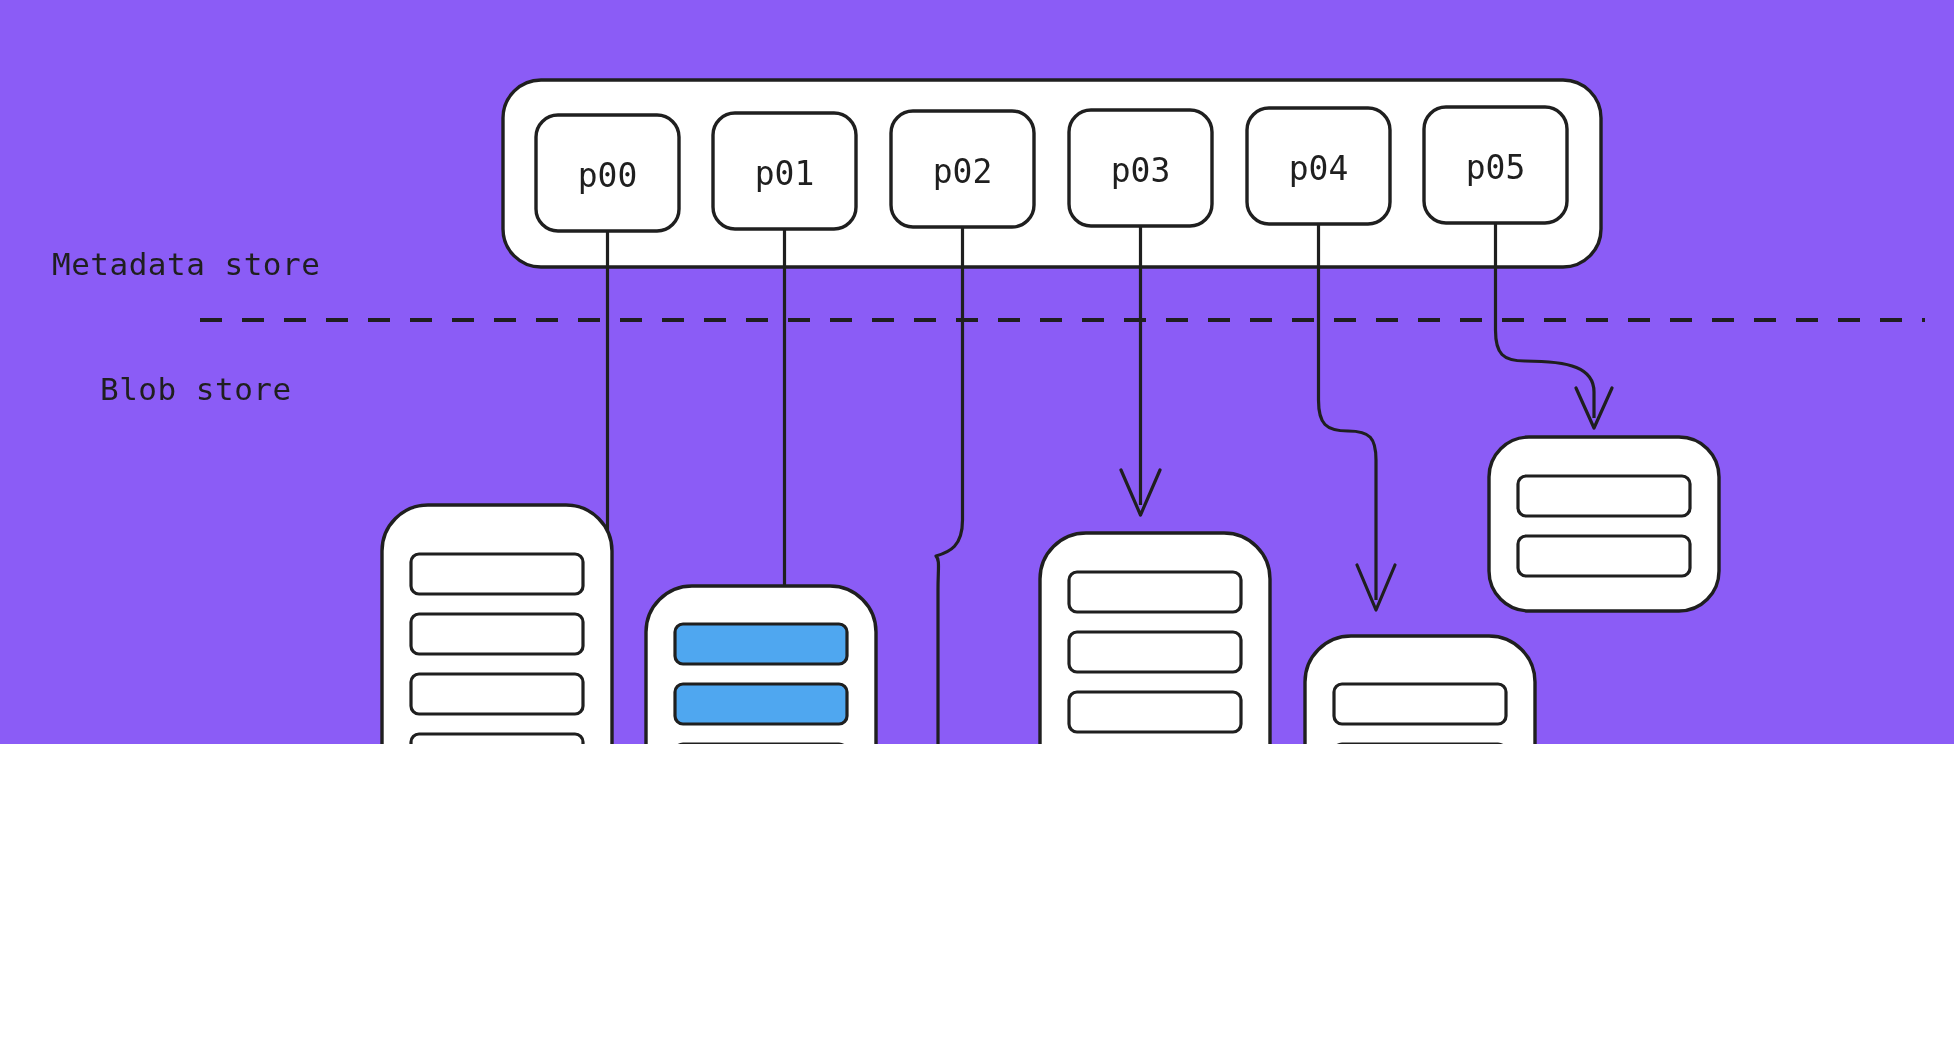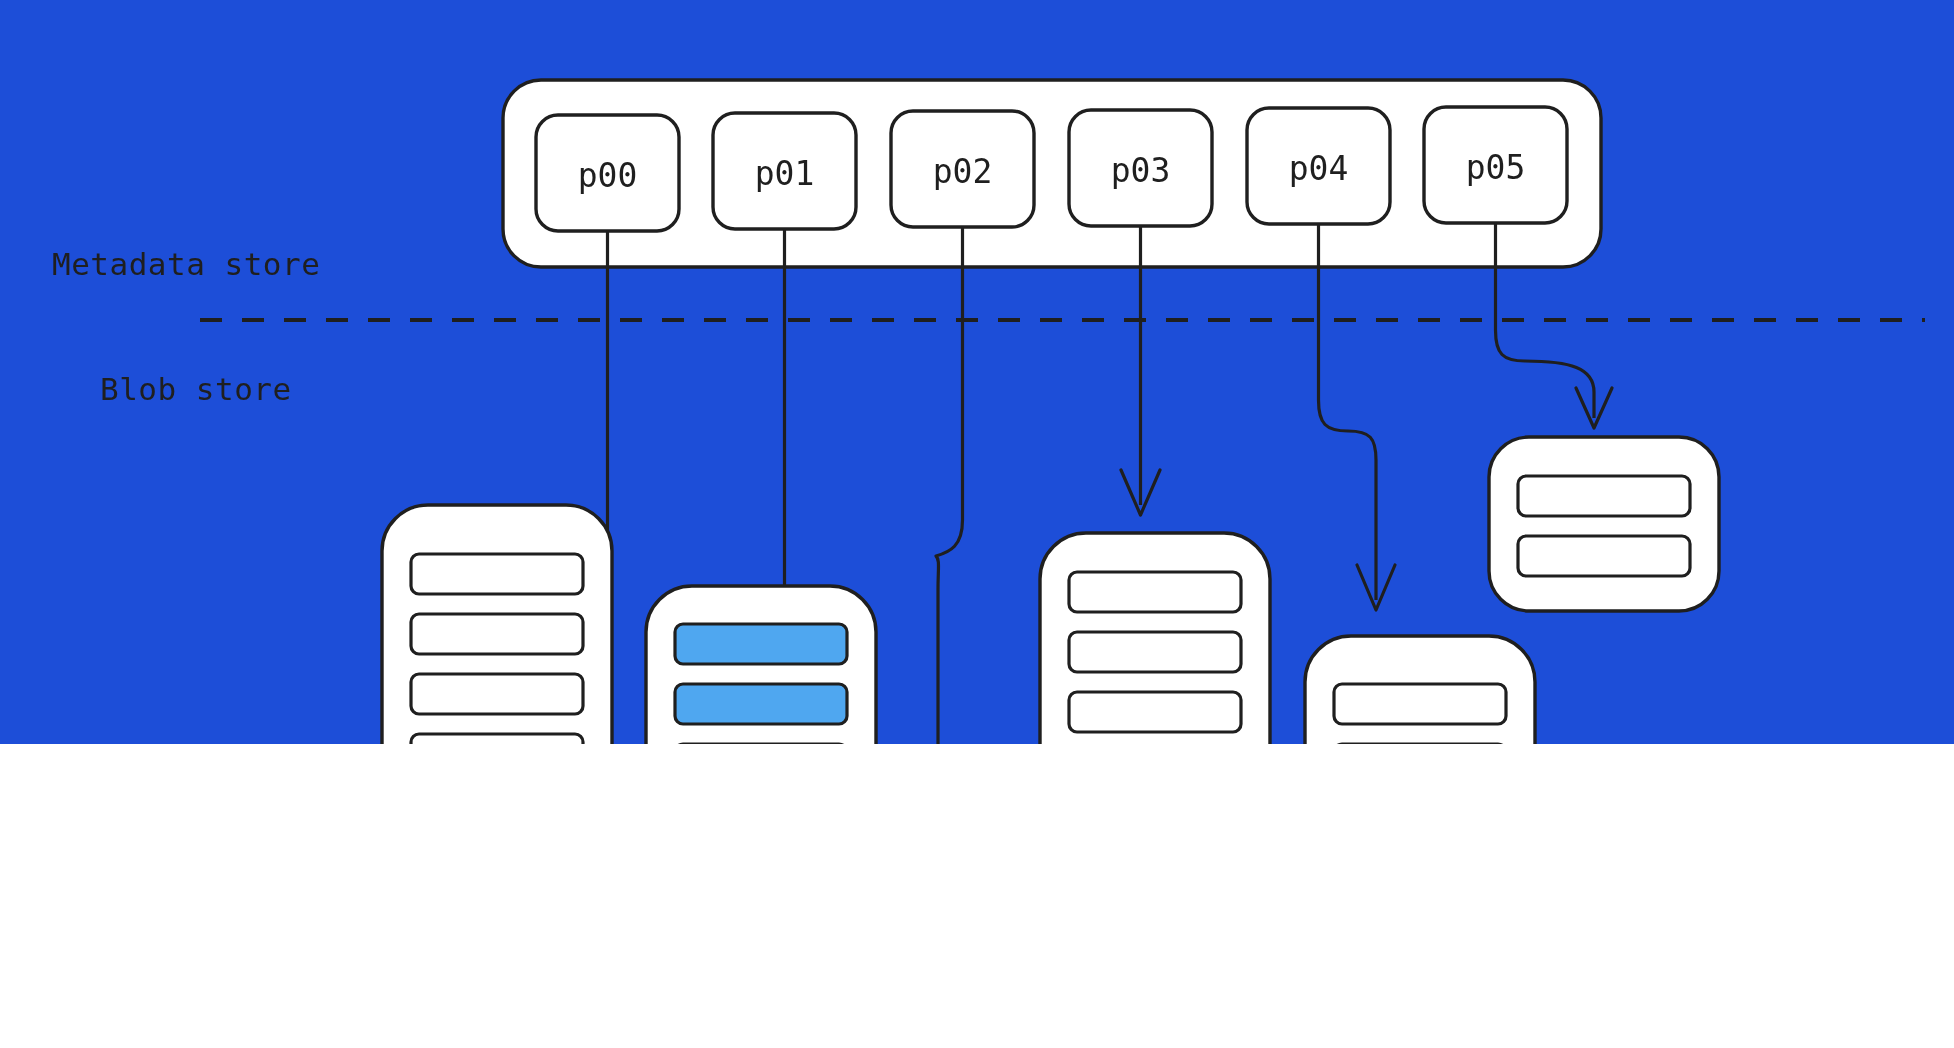--- a/index.html
+++ b/index.html
@@ -8,21 +8,21 @@
     padding: 0;
     background: #ffffff;
   }
   body {
     font-family: "DejaVu Sans Mono", "Liberation Mono", monospace;
   }
   #canvas-wrap {
     position: relative;
     width: 1954px;
     height: 744px;
-    background: #1d4ed8;
+    background: #8b5cf6;
     overflow: hidden;
   }
   svg.diagram {
     position: absolute;
     left: 0;
     top: 0;
     width: 1954px;
     height: 1048px;
     display: block;
   }

